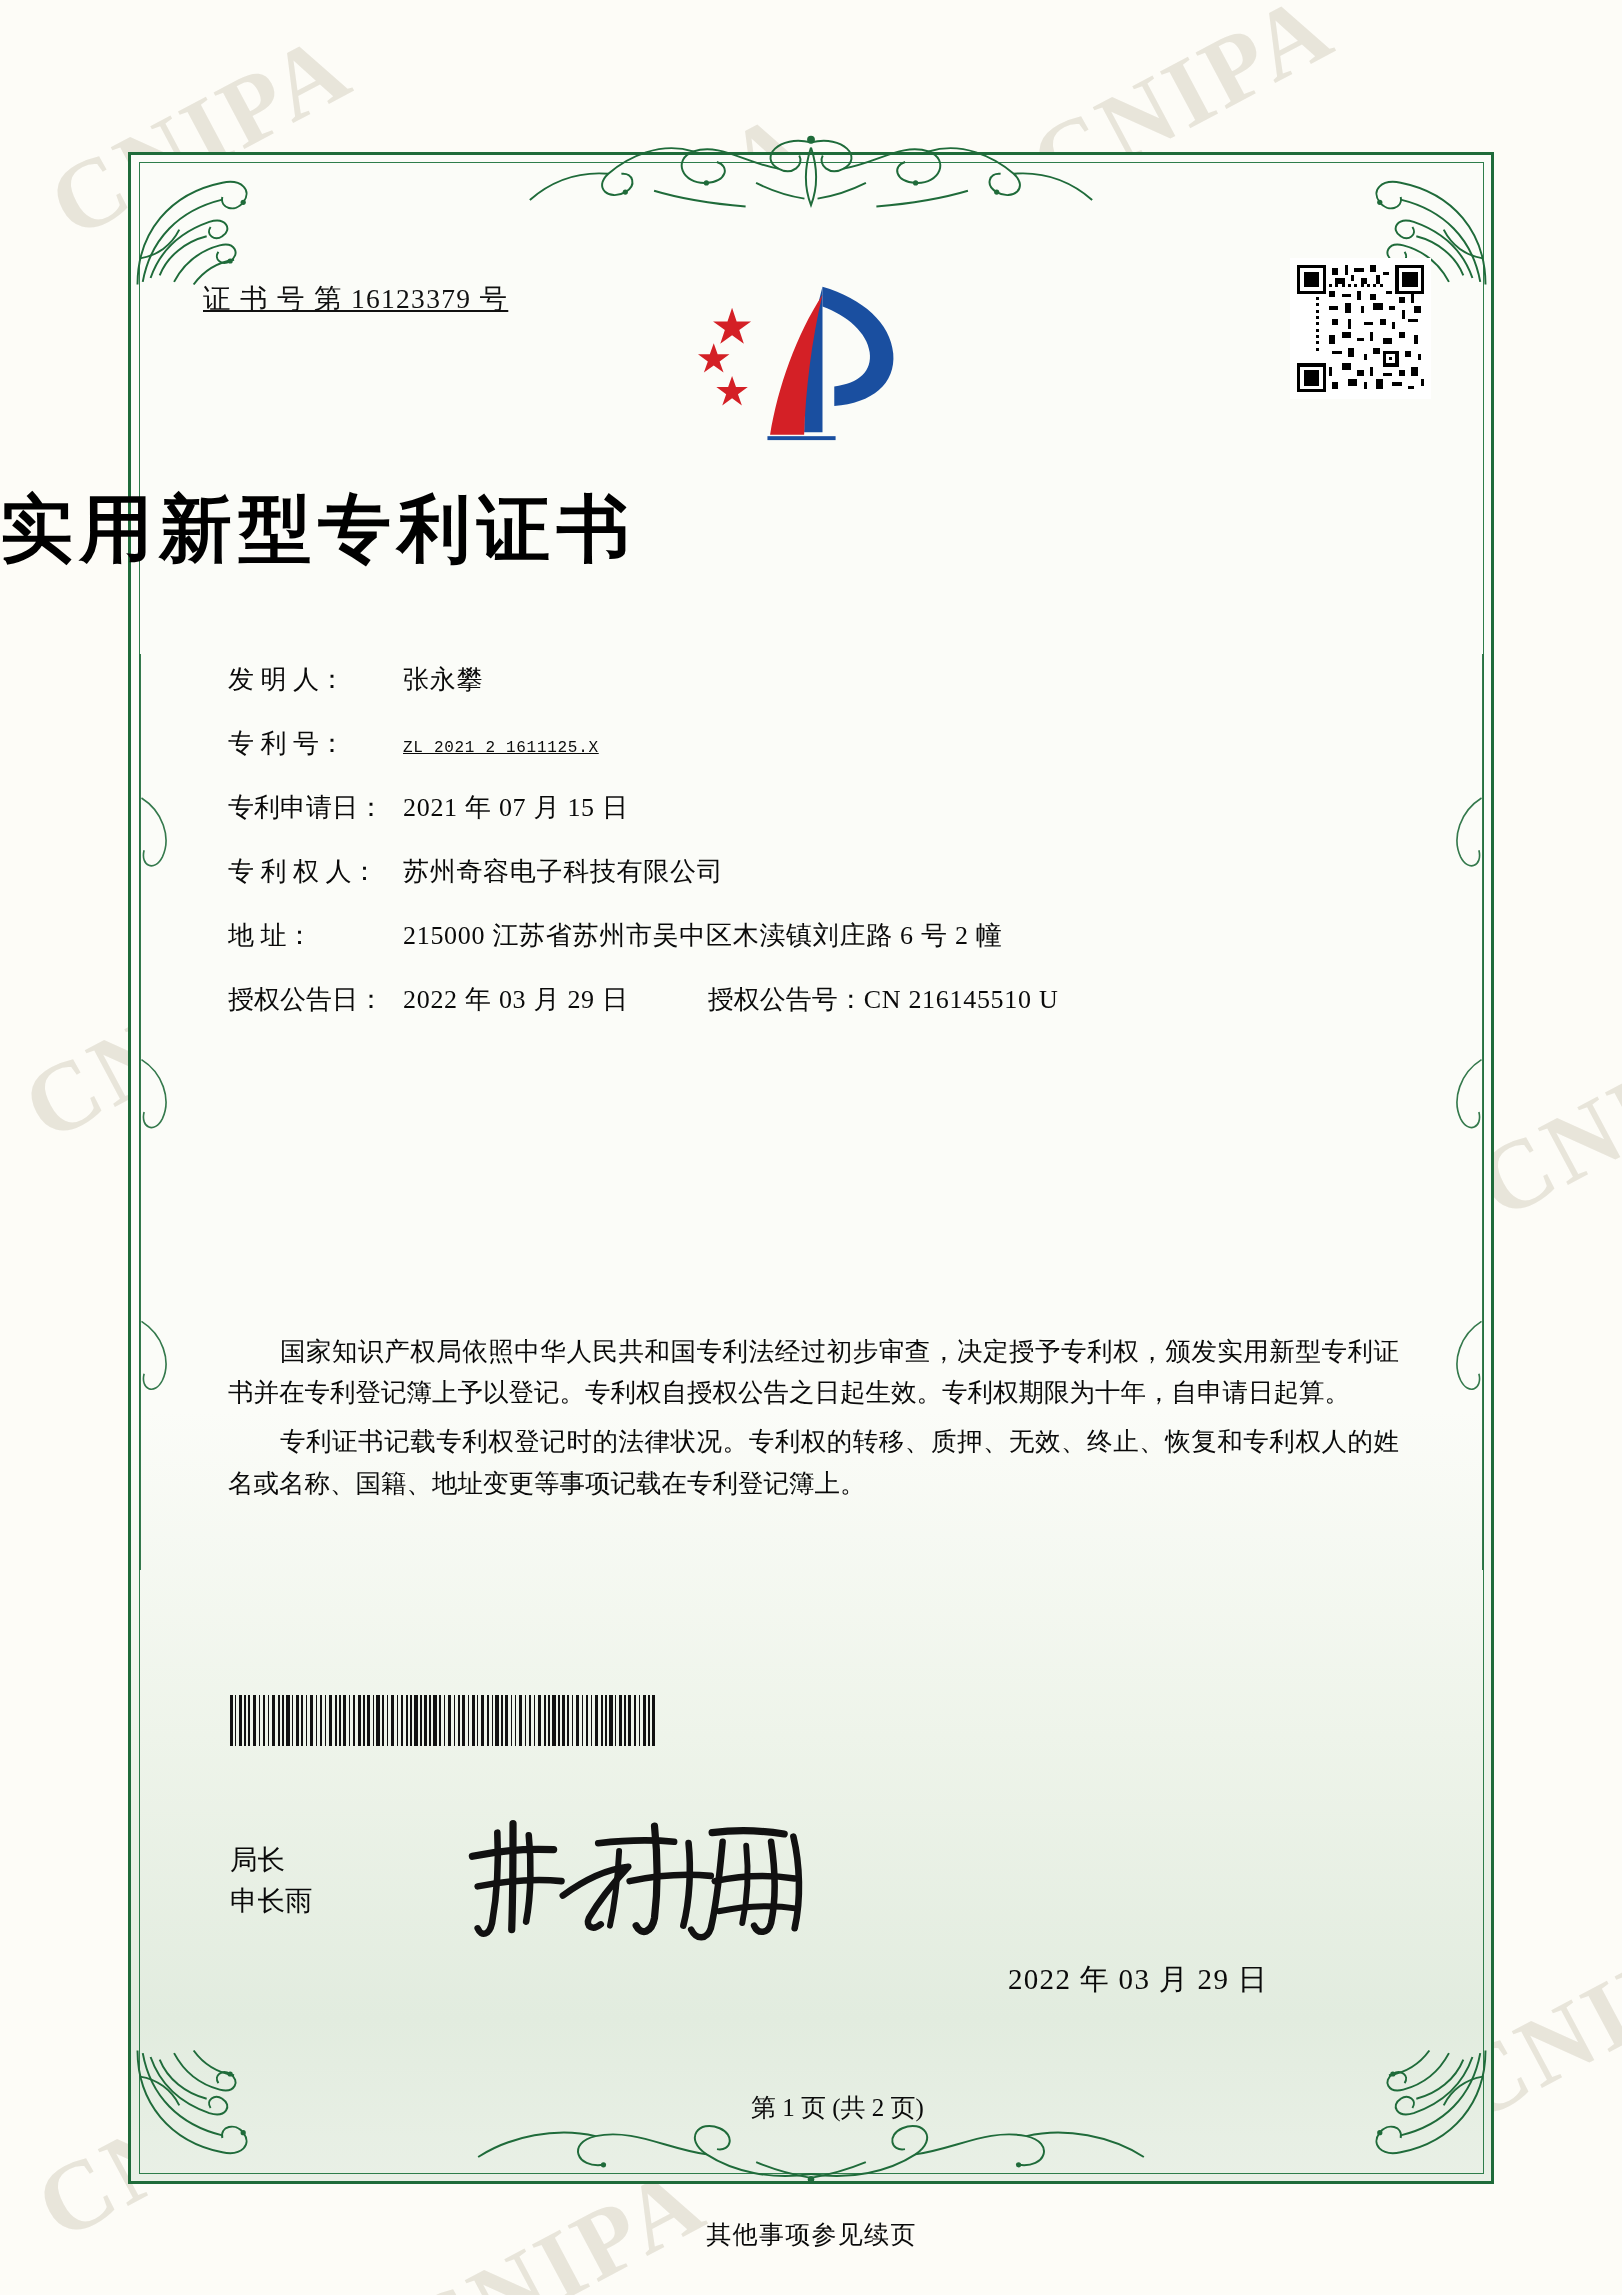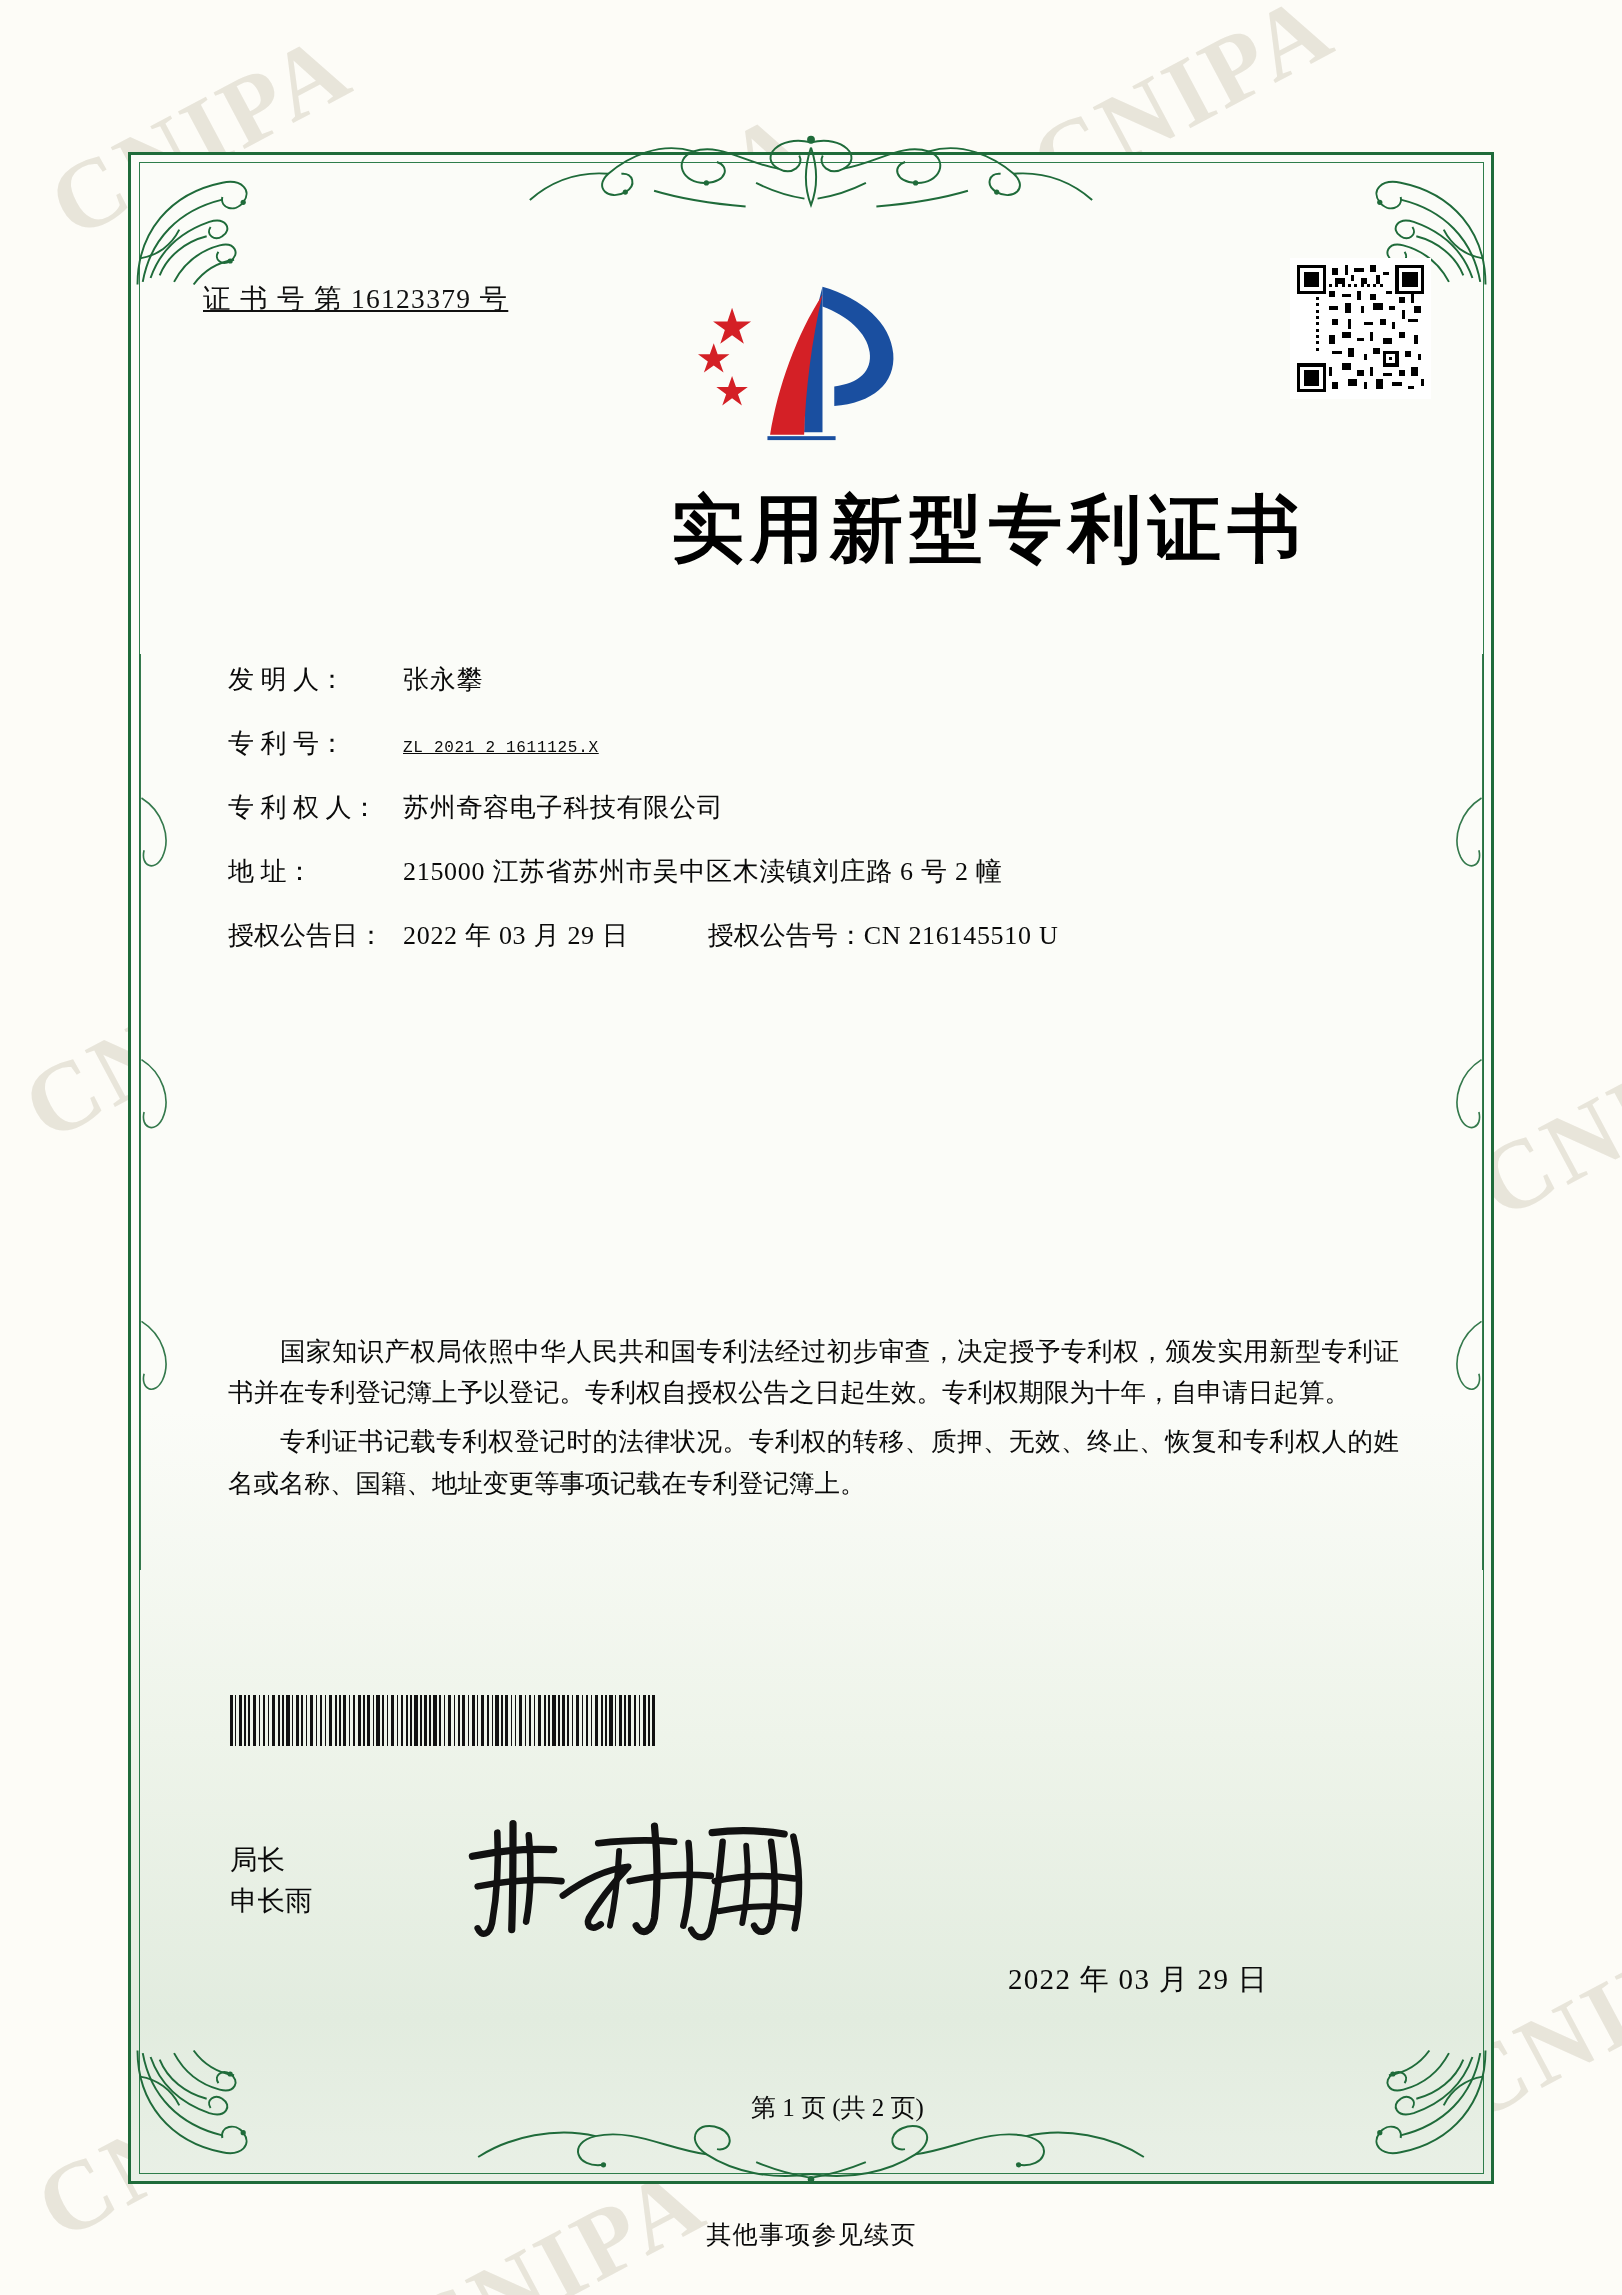--- a/index.html
+++ b/index.html
@@ -130,21 +130,21 @@
     width: 236px;
     height: 190px;
   }
   .emblem svg { display: block; }
 
   .main-title {
     position: absolute;
     left: 0;
     top: 481px;
     width: 1307px;
-    text-align: right;
+    text-align: left;
     font-size: 73px;
     font-weight: 700;
     letter-spacing: 6.5px;
     color: #000;
     font-family: "Liberation Serif", serif;
   }
 
   
   .fields {
     position: absolute;
@@ -529,20 +529,24 @@
   <div class="main-title">实用新型专利证书</div>
 
   <div class="fields" id="fields-container">
       <div class="field-row">
         <span class="field-label">发    明    人：</span>
         <span class="field-value">张永攀</span>
       </div>
       <div class="field-row">
         <span class="field-label">专    利    号：</span>
         <span class="field-value mono">ZL 2021 2 1611125.X</span>
+      </div>
+      <div class="field-row">
+        <span class="field-label">专利申请日：</span>
+        <span class="field-value">2021 年 07 月 15 日</span>
       </div>
       <div class="field-row">
         <span class="field-label">专 利 权 人：</span>
         <span class="field-value">苏州奇容电子科技有限公司</span>
       </div>
       <div class="field-row">
         <span class="field-label">地        址：</span>
         <span class="field-value">215000 江苏省苏州市吴中区木渎镇刘庄路 6 号 2 幢</span>
       </div>
       <div class="field-row pair">

